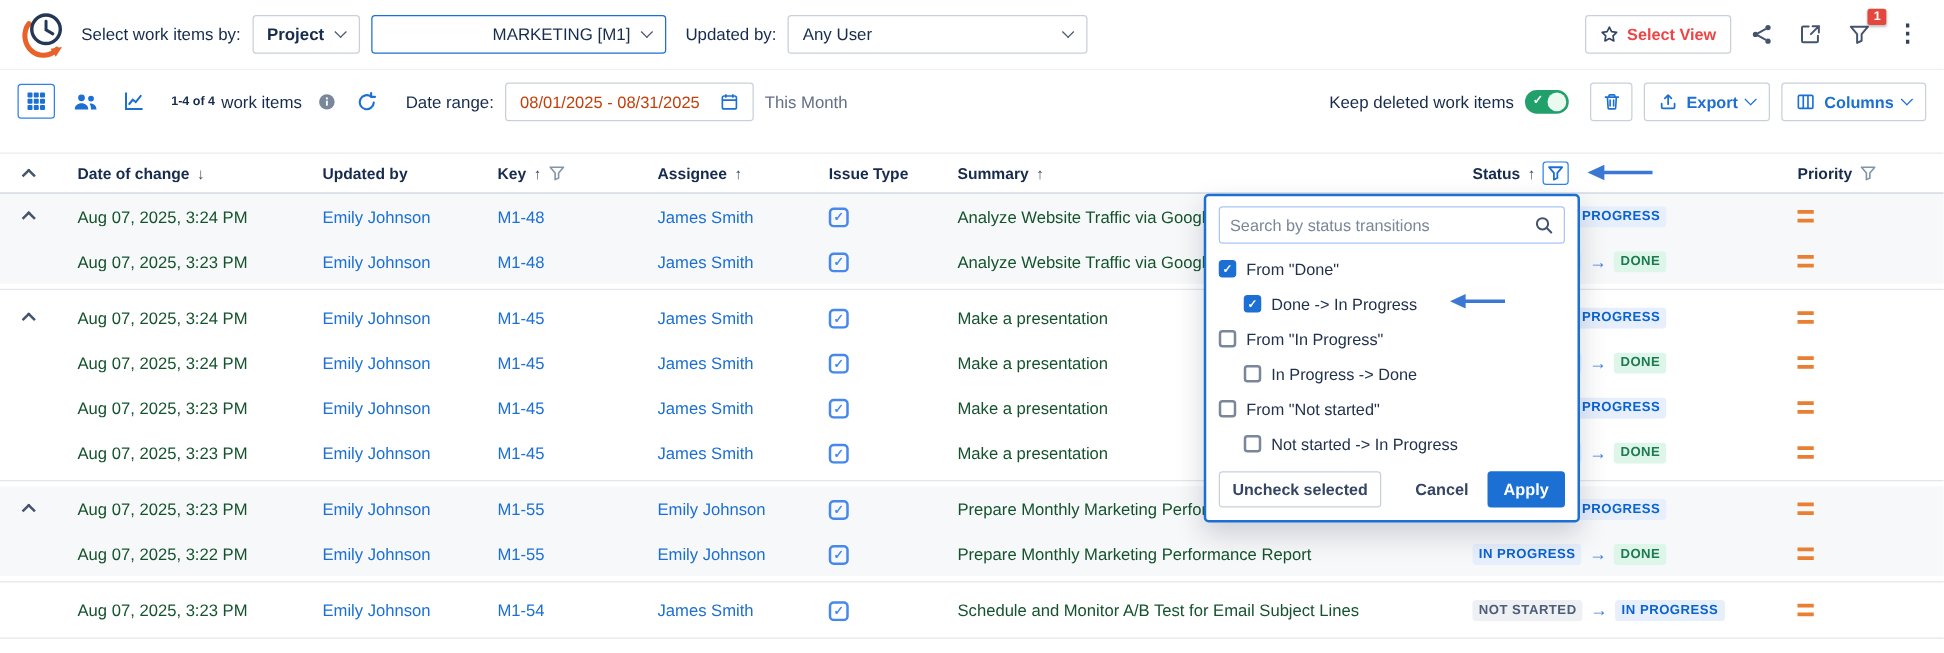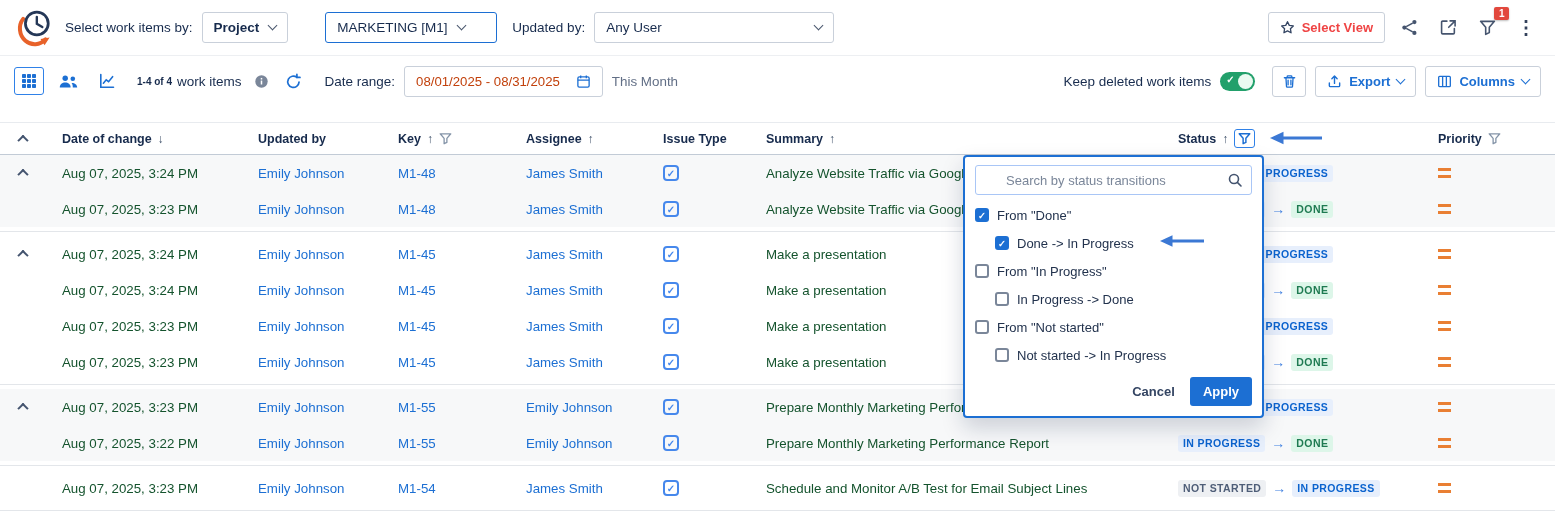--- a/index.html
+++ b/index.html
@@ -4,21 +4,21 @@
 <style>
   * { box-sizing:border-box; margin:0; padding:0; }
   html,body { width:1555px; height:522px; }
   body { font-family:"Liberation Sans",sans-serif; background:#fff; color:#172b4d; position:relative; overflow:hidden; }
 
   
   .topbar { display:flex; align-items:center; height:56px; padding:0 14px; border-bottom:1px solid #edeff2; gap:9px; }
   .logo { width:42px; height:44px; flex:none; }
   .lbl { font-size:13.5px; color:#172b4d; white-space:nowrap; }
   .dd { display:flex; align-items:center; gap:10px; border:1px solid #c9d0da; border-radius:3px; height:31px; padding:0 11px; font-size:13.5px; background:#fff; cursor:pointer; white-space:nowrap; }
-  .dd.focus { border:1.5px solid #1c6fd3; width:172px; justify-content:flex-start;margin-left:28px; }
+  .dd.focus { border:1.5px solid #1c6fd3; width:236px; justify-content:flex-end; }
   .dd.user { width:240px; justify-content:space-between; }
   .dd .ddval { font-weight:600; }
   .chev { width:7px; height:7px; border-right:1.7px solid #49566d; border-bottom:1.7px solid #49566d; transform:rotate(45deg); margin-top:-4px; flex:none; }
   .chev.blue { border-color:#1c6fd3; }
   .spacer { flex:1; }
   .icobtn { display:flex; align-items:center; justify-content:center; width:30px; height:30px; cursor:pointer; position:relative; }
   .btn { display:flex; align-items:center; gap:7px; border:1px solid #c9d0da; border-radius:3px; height:31px; padding:0 11px; font-size:13px; font-weight:700; color:#ef4444; background:#fff; cursor:pointer; white-space:nowrap; }
   .btn.blue { color:#1c6fd3; }
   .kebab { font-size:19px; font-weight:700; color:#33415b; line-height:1; }
   .redbadge { position:absolute; top:-6px; right:-7px; background:#e2483d; color:#fff; font-size:10px; font-weight:700; padding:1px 4.5px; border-radius:2px; box-shadow:0 1px 2px rgba(0,0,0,.25); }
@@ -59,21 +59,21 @@
   .bdg { display:inline-block; font-size:10.5px; font-weight:700; letter-spacing:.4px; padding:2.5px 5px; border-radius:3px; white-space:nowrap; }
   .b-done { color:#1e7a51; background:#ddf6e9; }
   .b-prog { color:#0b63ce; background:#e7effc; }
   .b-not  { color:#4f5e78; background:#eef0f3; }
   .tr-ar { color:#3e7fe0; font-weight:700; font-size:14px; margin:0 6px; }
   .prio { display:inline-block; width:13px; height:10px; border-top:3px solid #e97f33; border-bottom:3px solid #e97f33; }
 
   
   .popup { position:absolute; left:963px; top:155px; width:301px; background:#fff; border:2px solid #1c6fd3; border-radius:4px; box-shadow:0 10px 22px rgba(9,30,66,.18); z-index:10; padding:8px 10px 10px; }
   .psearch { display:flex; align-items:center; border:1px solid #a9c6f6; border-radius:3px; height:30px; padding:0 8px; margin-bottom:6px; }
-  .psearch input { border:none; outline:none; flex:1; font-size:13px; color:#0369a1; font-family:inherit; background:transparent;margin-left:22px; }
+  .psearch input { border:none; outline:none; flex:1; font-size:13px; color:#0369a1; font-family:inherit; background:transparent; }
   .psearch input::placeholder { color:#7a8699; }
   .p-item { display:flex; align-items:center; gap:8px; height:28px; font-size:13px; color:#22324d; cursor:pointer; }
   .p-item.ind { padding-left:20px; }
   .cb { width:14px; height:14px; border:2px solid #7a8699; border-radius:3px; flex:none; display:flex; align-items:center; justify-content:center; background:#fff; }
   .cb.on { background:#1c6fd3; border-color:#1c6fd3; }
   .cb.on::after { content:"✓"; color:#fff; font-size:9.5px; font-weight:700; }
   .pfoot { display:flex; align-items:center; margin-top:8px; }
   .uncheck { border:1px solid #c9d0da; border-radius:3px; height:29px; padding:0 10px; font-size:12.8px; font-weight:700; color:#344563; background:#fff; cursor:pointer; }
   .cancel { margin-left:auto; font-weight:700; font-size:13px; color:#344563; margin-right:15px; cursor:pointer; }
   .apply { background:#1c6fd3; color:#fff; border:none; border-radius:3px; height:29px; padding:0 13px; font-weight:700; font-size:13px; cursor:pointer; }
@@ -452,20 +452,21 @@
     </div>
   <div class="p-item">
       <span class="cb"></span>
       <span>From "Not started"</span>
     </div>
   <div class="p-item ind">
       <span class="cb"></span>
       <span>Not started  -&gt;  In Progress</span>
     </div>
   <div class="pfoot">
+    <button class="uncheck">Uncheck selected</button>
     <span class="cancel">Cancel</span>
     <button class="apply">Apply</button>
   </div>
 </div>
 
 <svg class="ann ann1" width="56" height="16" viewBox="0 0 56 16">
     <path d="M54 8H14" stroke="#3b78d4" stroke-width="2.8"></path>
     <path d="M2 8l13.5-6.2v12.4z" fill="#3b78d4"></path>
   </svg>
 <svg class="ann ann2" width="48" height="16" viewBox="0 0 48 16">

